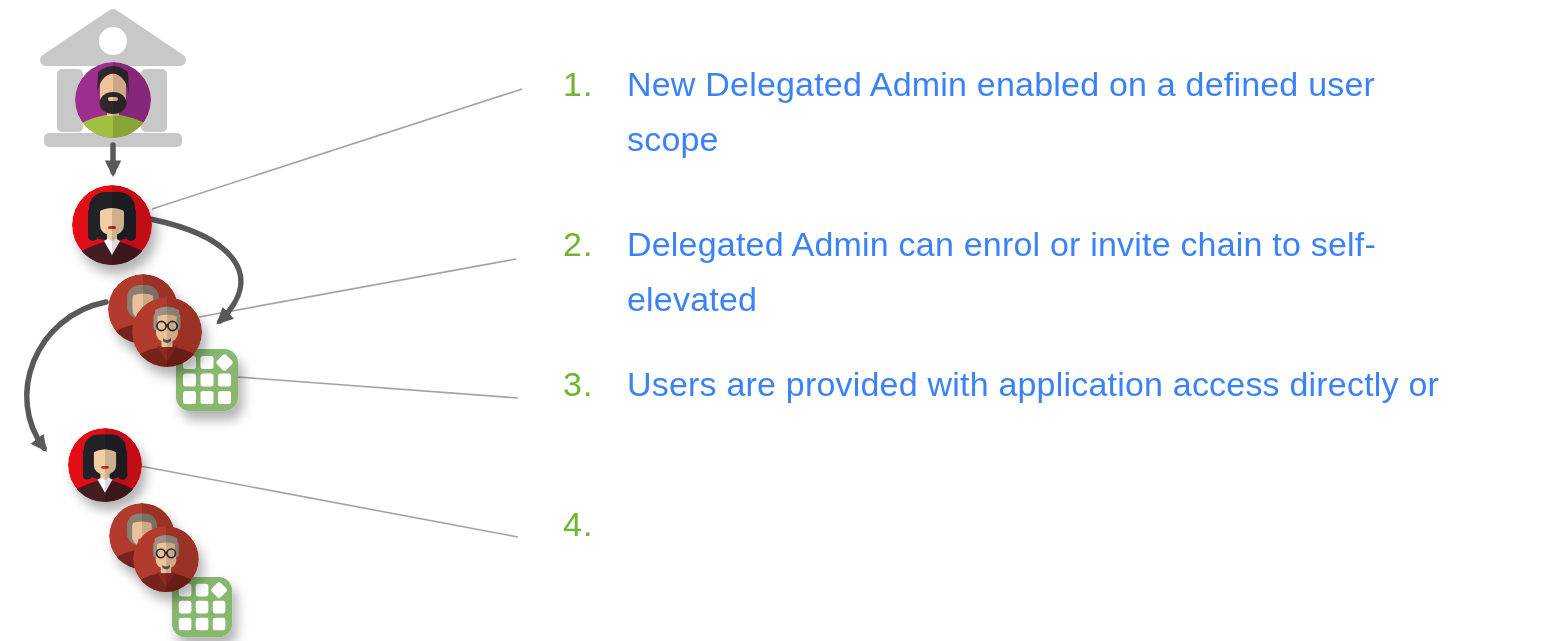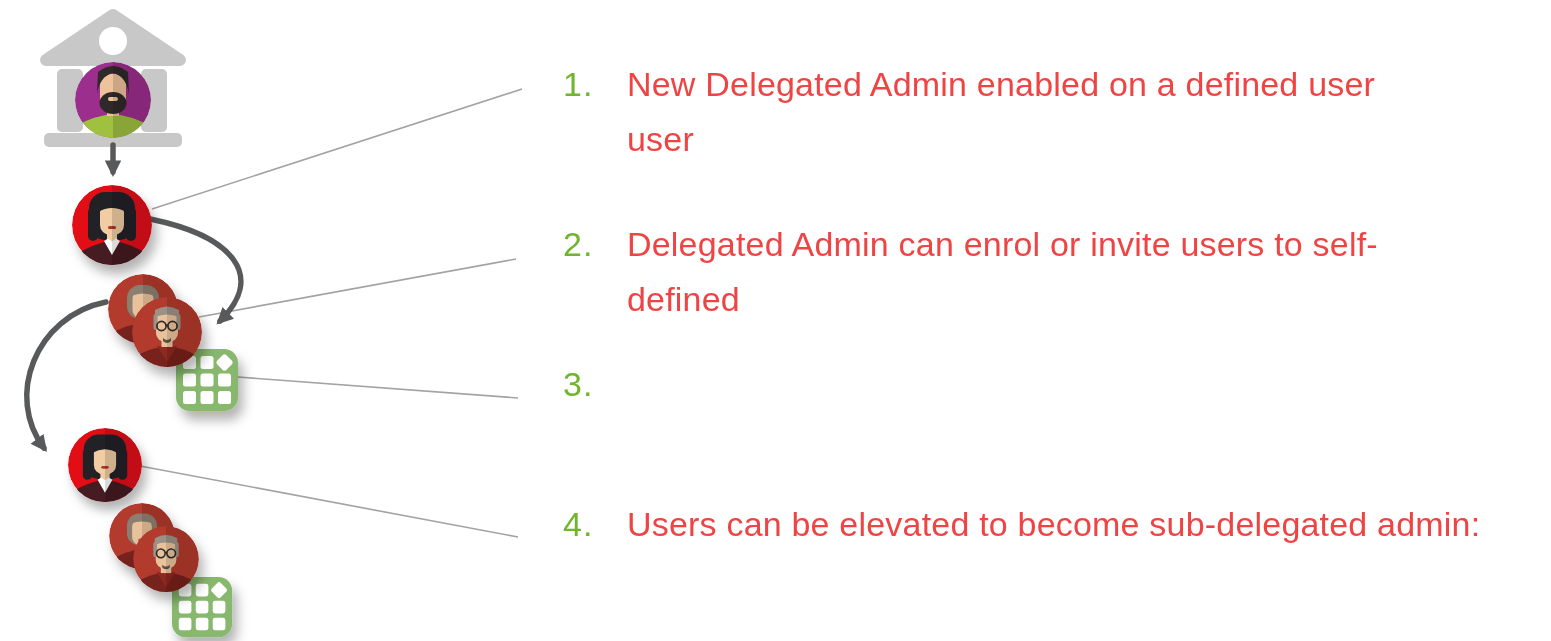--- a/index.html
+++ b/index.html
@@ -24,21 +24,21 @@
     font-size:34px;
     line-height:55px;
     color:#6fb52d;
     letter-spacing:1px;
   }
   .step .lines{display:block;}
   .step .ln{
     display:block;
     font-size:34px;
     line-height:55px;
-    color:#ef4444;
+    color:#3b82f6;
     white-space:nowrap;
     letter-spacing:0.2px;
   }
 </style>
 </head>
 <body>
 
 <div id="stage">
 
   <svg id="diagram-svg" width="1551" height="641" viewBox="0 0 1551 641">
@@ -172,38 +172,38 @@
 
     <use href="#sym-app" transform="translate(172,577) scale(0.97)" filter="url(#soft-shadow)"></use>
     <use href="#sym-elder-woman" transform="translate(142,536) scale(0.94)" filter="url(#soft-shadow)"></use>
     <use href="#sym-elder-man" transform="translate(166,559) scale(0.94)" filter="url(#soft-shadow)"></use>
   </svg>
 
   <div class="step" style="top:57px">
     <span class="num">1.</span>
     <span class="lines">
       <span class="ln">New Delegated Admin enabled on a defined user</span>
-      <span class="ln">user</span>
+      <span class="ln">scope</span>
     </span>
   </div>
 
   <div class="step" style="top:217px">
     <span class="num">2.</span>
     <span class="lines">
-      <span class="ln">Delegated Admin can enrol or invite users to self-</span>
-      <span class="ln">defined</span>
+      <span class="ln">Delegated Admin can enrol or invite chain to self-</span>
+      <span class="ln">elevated</span>
     </span>
   </div>
 
   <div class="step" style="top:357px">
     <span class="num">3.</span>
     <span class="lines">
+      <span class="ln">Users are provided with application access directly or</span>
     </span>
   </div>
 
   <div class="step" style="top:497px">
     <span class="num">4.</span>
     <span class="lines">
-      <span class="ln">Users can be elevated to become sub-delegated admin:</span>
     </span>
   </div>
 
 </div>
 
 </body></html>

